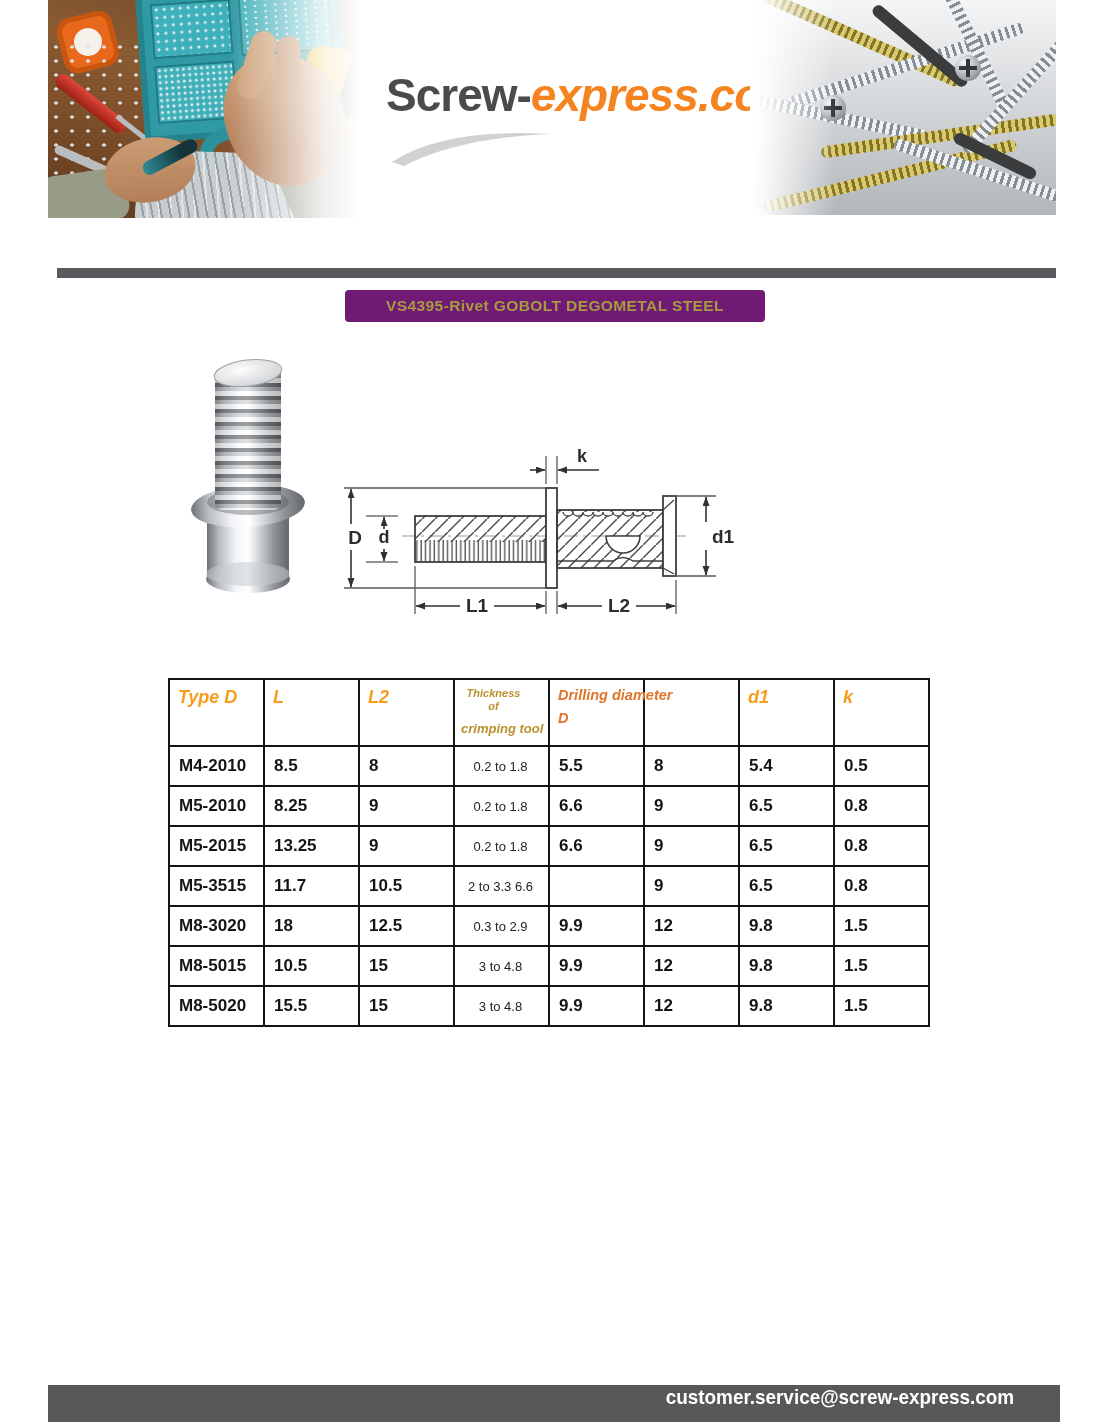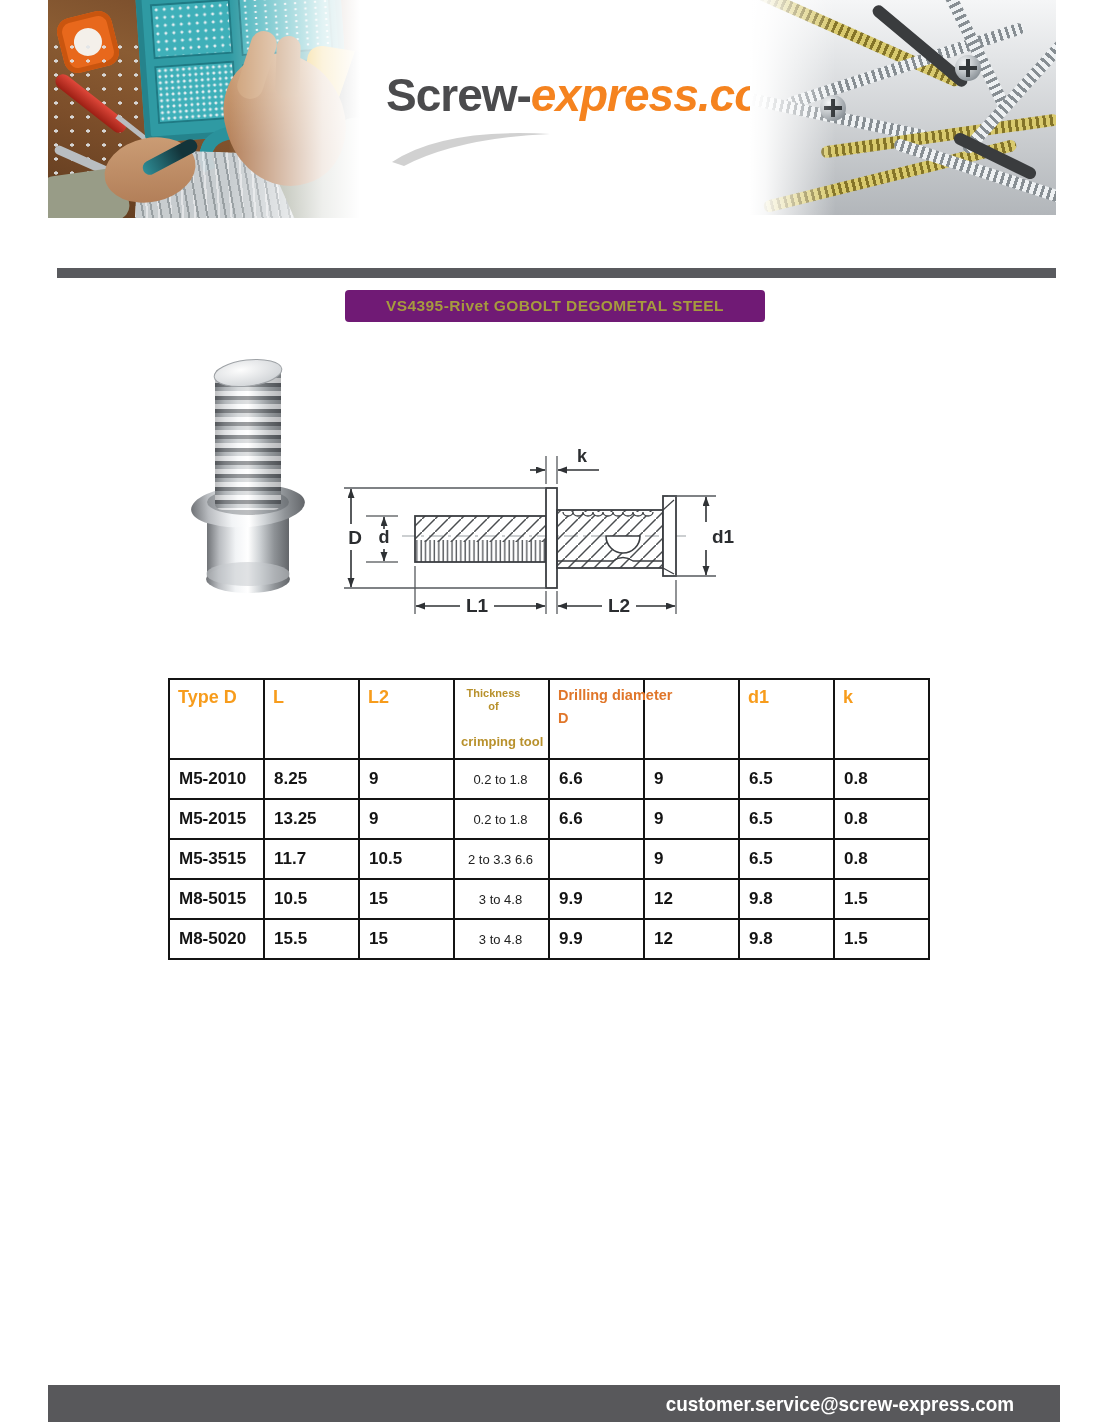--- a/index.html
+++ b/index.html
@@ -81,32 +81,32 @@
     display:flex;align-items:center;justify-content:center;}
   #subtitle-box .t{color:var(--subtitle-olive);font-size:15.5px;font-weight:600;letter-spacing:.4px;white-space:nowrap;}
 
   
   #rivet-art{position:absolute;left:185px;top:352px;}
   #tech-diagram{position:absolute;left:318px;top:428px;}
 
   
   #spec-table{position:absolute;left:168px;top:678px;width:762px;border-collapse:collapse;table-layout:fixed;}
   #spec-table th,#spec-table td{border:2px solid var(--table-border);}
-  #spec-table th{height:80px;vertical-align:top;text-align:left;padding:7px 20px 4px 8px;position:relative;font-weight:bold;}
+  #spec-table th{height:67px;vertical-align:top;text-align:left;padding:7px 20px 4px 8px;position:relative;font-weight:bold;font-style:italic;}
   #spec-table td{height:40px;padding:2px 4px 2px 9px;font-weight:bold;font-size:17px;color:#141414;}
   #spec-table .hl1{font-size:18px;color:var(--header-orange);line-height:1.15;}
   #spec-table th.col-3 .hl1{font-size:11px;color:var(--header-gold);text-align:center;padding-right:4px;}
   #spec-table th.col-4 .hl1{font-size:14.5px;color:var(--header-drill-orange);white-space:nowrap;overflow:visible;}
   #spec-table .hl2{font-size:14.5px;color:var(--header-drill-orange);margin-top:6px;}
   #spec-table .hsub{position:absolute;left:6px;bottom:9px;font-size:13px;font-weight:600;color:var(--header-gold);white-space:nowrap;}
   #spec-table td.col-3{font-weight:normal;font-size:13px;text-align:center;color:#222;padding-left:2px;}
 
   
   #footer-bar{position:absolute;left:48px;top:1385px;width:1012px;height:37px;background:var(--footer-gray);
-    display:flex;align-items:center;justify-content:flex-end;padding-right:46px;}
+    display:flex;justify-content:flex-end;padding-right:46px;}
   #footer-bar a{color:#fff;text-decoration:none;font-size:21px;font-weight:bold;transform:scaleX(.9);
     transform-origin:right center;letter-spacing:0;}
 
   svg text{font-family:"Liberation Sans", sans-serif;}
 </style>
 </head>
 <body>
 
 <div id="page">
 
@@ -289,20 +289,30 @@
           <th class="col-6">
             <div class="hl1">d1</div>
           </th>
           <th class="col-7">
             <div class="hl1">k</div>
           </th>
         </tr>
       </thead>
     <tbody>
         <tr>
+          <td class="col-0">M4-2010</td>
+          <td class="col-1">8.5</td>
+          <td class="col-2">8</td>
+          <td class="col-3">0.2 to 1.8</td>
+          <td class="col-4">5.5</td>
+          <td class="col-5">8</td>
+          <td class="col-6">5.4</td>
+          <td class="col-7">0.5</td>
+        </tr>
+        <tr>
           <td class="col-0">M5-2010</td>
           <td class="col-1">8.25</td>
           <td class="col-2">9</td>
           <td class="col-3">0.2 to 1.8</td>
           <td class="col-4">6.6</td>
           <td class="col-5">9</td>
           <td class="col-6">6.5</td>
           <td class="col-7">0.8</td>
         </tr>
         <tr>
@@ -319,20 +329,30 @@
           <td class="col-0">M5-3515</td>
           <td class="col-1">11.7</td>
           <td class="col-2">10.5</td>
           <td class="col-3">2 to 3.3 6.6</td>
           <td class="col-4"></td>
           <td class="col-5">9</td>
           <td class="col-6">6.5</td>
           <td class="col-7">0.8</td>
         </tr>
         <tr>
+          <td class="col-0">M8-3020</td>
+          <td class="col-1">18</td>
+          <td class="col-2">12.5</td>
+          <td class="col-3">0.3 to 2.9</td>
+          <td class="col-4">9.9</td>
+          <td class="col-5">12</td>
+          <td class="col-6">9.8</td>
+          <td class="col-7">1.5</td>
+        </tr>
+        <tr>
           <td class="col-0">M8-5015</td>
           <td class="col-1">10.5</td>
           <td class="col-2">15</td>
           <td class="col-3">3 to 4.8</td>
           <td class="col-4">9.9</td>
           <td class="col-5">12</td>
           <td class="col-6">9.8</td>
           <td class="col-7">1.5</td>
         </tr>
         <tr>

